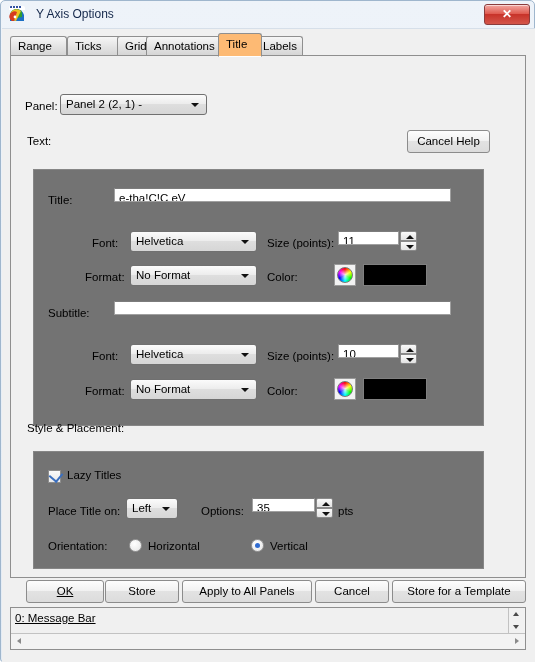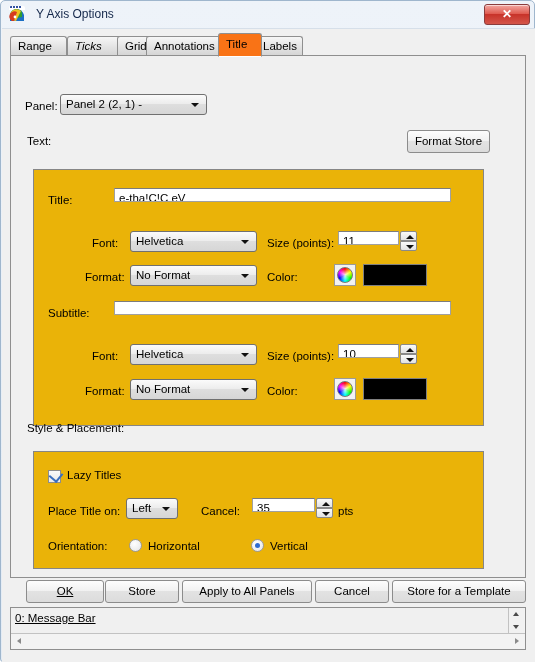--- a/index.html
+++ b/index.html
@@ -94,21 +94,21 @@
     padding: 0 7px;
     line-height: 19px;
     font-size: 11.5px;
     white-space: nowrap;
     cursor: pointer;
   }
   .tab.active {
     top: 0px;
     height: 24px;
     line-height: 21px;
-    background: #f97316;
+    background: #fdba74;
     border-bottom: 1px solid #ffffff;
     z-index: 5;
   }
 
   .tabpage {
     position: absolute;
     left: 8px; top: 26px;
     width: 516px;
     height: 523px;
     box-sizing: border-box;
@@ -198,21 +198,21 @@
     line-height: 21px;
     text-align: center;
     cursor: pointer;
     white-space: nowrap;
   }
 
   .groupbox {
     position: absolute;
     box-sizing: border-box;
     border: 1px solid #868686;
-    background: #eab308;
+    background: #737373;
     padding-left: 28px;
   }
 
   
   .colorwheel-btn {
     position: absolute;
     width: 22px; height: 22px;
     box-sizing: border-box;
     border: 1px solid #9a9a9a;
     background: #f2f2f2;
@@ -351,38 +351,38 @@
       </svg>
     </div>
     <div class="title-text">Y Axis Options</div>
     <div class="close-btn">✕</div>
   </div>
 
   <div class="client">
 
     <div class="tabstrip">
       <div class="tab" style="left:0px;   width:57px;">Range</div>
-      <div class="tab" style="left:57px;  width:70px;font-style:italic;">Ticks</div>
+      <div class="tab" style="left:57px;  width:70px;">Ticks</div>
       <div class="tab" style="left:107px; width:47px;">Grid</div>
       <div class="tab" style="left:136px; width:79px;">Annotations</div>
       <div class="tab active" style="left:208px; width:44px;">Title</div>
       <div class="tab" style="left:245px; width:48px;">Labels</div>
     </div>
 
     <div class="tabpage">
 
       <div class="lbl" style="left:14px; top:44px;">Panel:</div>
       <div class="combo" style="left:49px; top:38px; width:147px;">
         <span>Panel 2 (2, 1)  -</span>
         <span class="arrow"></span>
       </div>
 
       <div class="lbl" style="left:16px; top:79px;">Text:</div>
 
-      <div class="btn" style="left:396px; top:74px; width:83px;">Format Store</div>
+      <div class="btn" style="left:396px; top:74px; width:83px;">Cancel Help</div>
 
       <div class="groupbox" style="left:22px; top:113px; width:451px; height:257px;">
 
         <div class="lbl" style="left:14px; top:24px;">Title:</div>
         <div class="textbox" style="left:80px; top:18px; width:337px;">e-tha!C!C eV</div>
 
         <div class="lbl" style="left:58px; top:67px;">Font:</div>
         <div class="combo" style="left:96px; top:61px; width:127px;">
           <span>Helvetica</span>
           <span class="arrow"></span>
@@ -448,21 +448,21 @@
           <span class="tick"></span>
         </div>
         <div class="lbl" style="left:33px; top:17px;">Lazy Titles</div>
 
         <div class="lbl" style="left:14px; top:53px;">Place Title on:</div>
         <div class="combo" style="left:92px; top:46px; width:52px;">
           <span>Left</span>
           <span class="arrow"></span>
         </div>
 
-        <div class="lbl" style="left:167px; top:53px;">Cancel:</div>
+        <div class="lbl" style="left:167px; top:53px;">Options:</div>
         <div class="textbox" style="left:218px; top:46px; width:63px;">35</div>
         <div class="spinner" style="left:282px; top:46px;">
           <div class="sb up">
               <span class="tri"></span>
             </div>
           <div class="sb dn">
               <span class="tri"></span>
             </div>
         </div>
         <div class="lbl" style="left:304px; top:53px;">pts</div>

